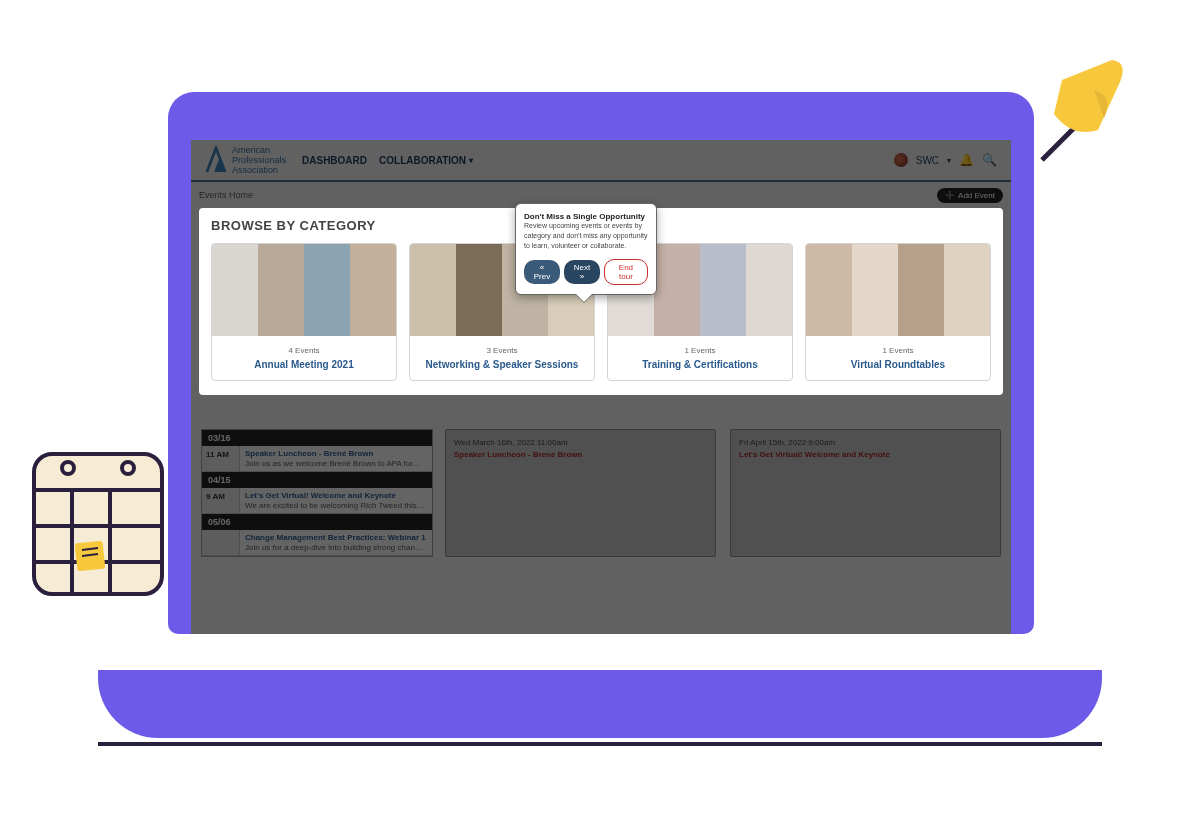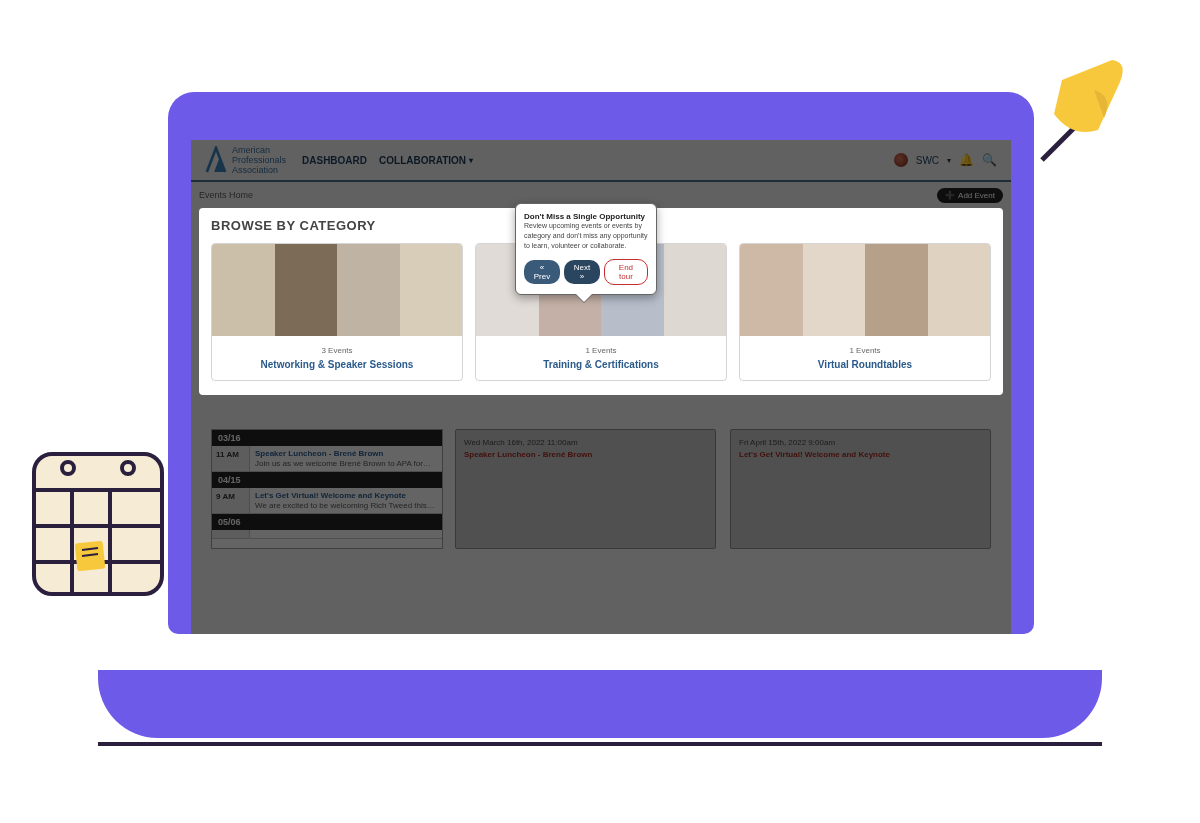--- a/index.html
+++ b/index.html
@@ -38,21 +38,21 @@
   .thumb .p{flex:1}
   .card .meta{padding:10px 6px;text-align:center}
   .card .count{font-size:8px;color:#666}
   .card .name{font-size:10px;color:#2a5a8c;font-weight:600;margin-top:4px}
   
   .t1 .p:nth-child(1){background:#d9d5d0}.t1 .p:nth-child(2){background:#b7a897}.t1 .p:nth-child(3){background:#8ca3b2}.t1 .p:nth-child(4){background:#c4af9a}
   .t2 .p:nth-child(1){background:#cbbfa9}.t2 .p:nth-child(2){background:#7c6b56}.t2 .p:nth-child(3){background:#bfb4a3}.t2 .p:nth-child(4){background:#d8cdb9}
   .t3 .p:nth-child(1){background:#e0dbd6}.t3 .p:nth-child(2){background:#c4b0a6}.t3 .p:nth-child(3){background:#b7beca}.t3 .p:nth-child(4){background:#ded8d2}
   .t4 .p:nth-child(1){background:#cdb9a6}.t4 .p:nth-child(2){background:#e2d7c8}.t4 .p:nth-child(3){background:#b7a08a}.t4 .p:nth-child(4){background:#dfd2c0}
   
-  .schedule{position:relative;margin:12px 20px 0;z-index:3}
+  .schedule{position:relative;margin:12px 10px 0;z-index:3}
   .schedule-title{font-size:12px;font-weight:bold;color:#e8e8e8;letter-spacing:.3px;margin-bottom:8px}
   .schedule-body{display:flex;gap:12px}
   .event-list{width:232px;border:1px solid #999;background:#efefef}
   .date-hdr{background:#222;color:#eee;font-size:9px;font-weight:bold;padding:3px 6px}
   .evt{display:flex;font-size:8px;border-bottom:1px solid #bbb}
   .evt .time{width:38px;background:#ddd;padding:4px 4px;font-weight:bold;color:#333;border-right:1px solid #bbb}
   .evt .body{flex:1;padding:3px 5px}
   .evt .body .t{color:#2a5a8c;font-weight:600}
   .evt .body .d{color:#555;margin-top:1px;white-space:nowrap;overflow:hidden;text-overflow:ellipsis}
   .schedule-cards{flex:1;display:flex;gap:14px}
@@ -134,20 +134,32 @@
       <div class="add-event">
         <span>➕</span>
         <span>Add Event</span>
       </div>
     </div>
 
     <div class="panel">
       <div class="panel-title">BROWSE BY CATEGORY</div>
       <div class="cards">
         <div class="card">
+            <div class="thumb t1">
+              <div class="p"></div>
+              <div class="p"></div>
+              <div class="p"></div>
+              <div class="p"></div>
+            </div>
+            <div class="meta">
+              <div class="count">4 Events</div>
+              <div class="name">Annual Meeting 2021</div>
+            </div>
+          </div>
+        <div class="card">
             <div class="thumb t2">
               <div class="p"></div>
               <div class="p"></div>
               <div class="p"></div>
               <div class="p"></div>
             </div>
             <div class="meta">
               <div class="count">3 Events</div>
               <div class="name">Networking &amp; Speaker Sessions</div>
             </div>
@@ -205,20 +217,24 @@
           <div class="evt">
               <div class="time">9 AM</div>
               <div class="body">
                 <div class="t">Let's Get Virtual! Welcome and Keynote</div>
                 <div class="d">We are excited to be welcoming Rich Tweed this…</div>
               </div>
             </div>
           <div class="date-hdr">05/06</div>
           <div class="evt">
               <div class="time"></div>
+              <div class="body">
+                <div class="t">Change Management Best Practices: Webinar 1</div>
+                <div class="d">Join us for a deep-dive into building strong chan…</div>
+              </div>
             </div>
         </div>
         <div class="schedule-cards">
           <div class="sched-card sc1">
               <div class="hero">
                 <div></div>
                 <div></div>
                 <div></div>
               </div>
               <div class="info">

